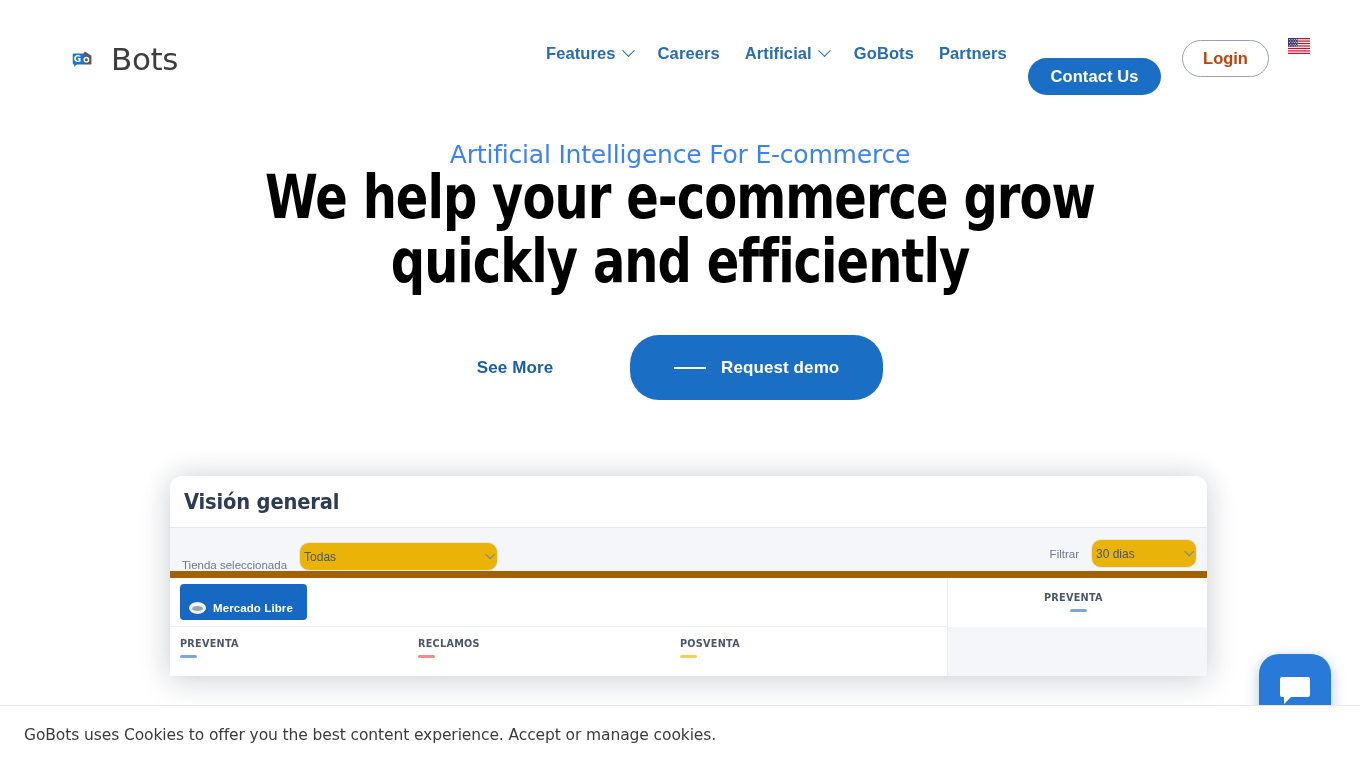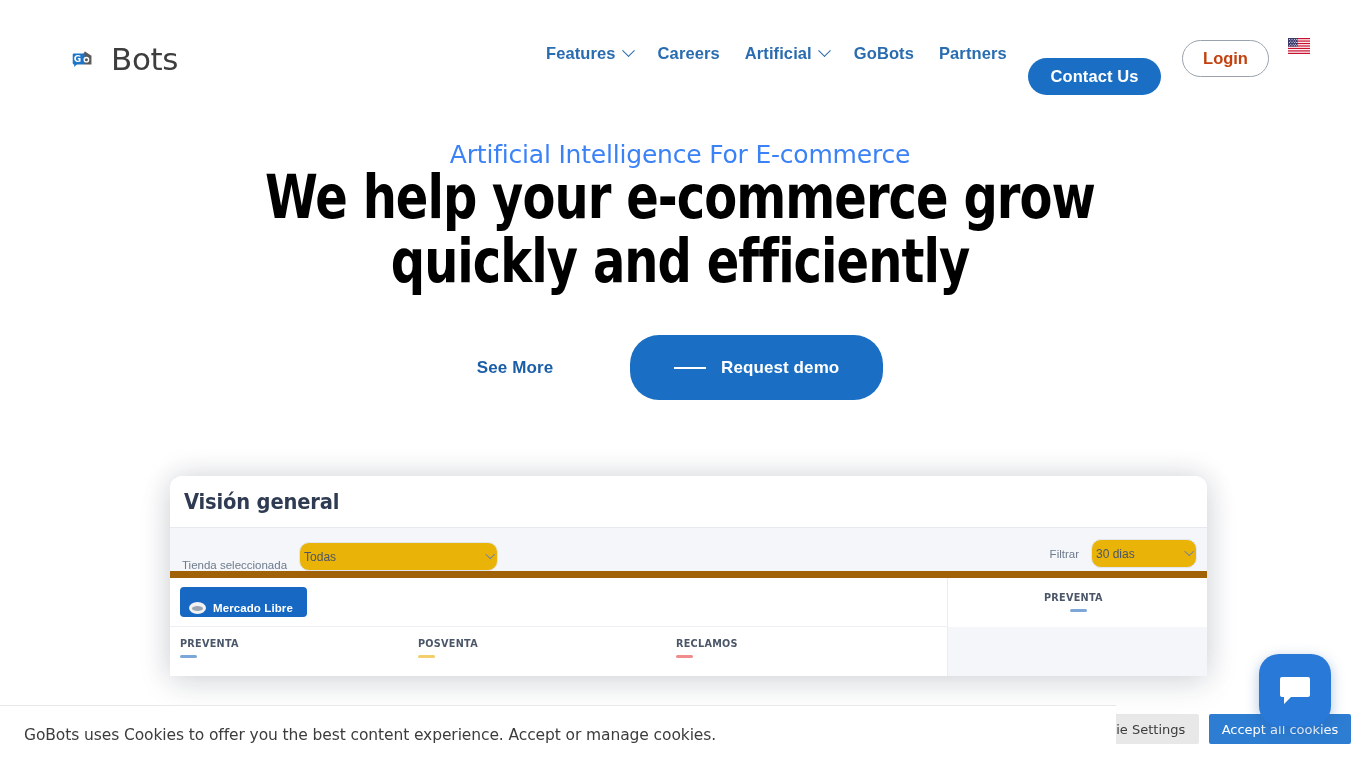--- a/index.html
+++ b/index.html
@@ -191,21 +191,21 @@
   }
   .dash-side { flex: 1; background: #f4f6f9; }
 
   .chan-row {
     height: 49px; display: flex; align-items: center;
     padding-left: 10px;
     border-bottom: 1px solid #eceff4;
   }
   .chip-ml {
     background: #1668c2; color: #ffffff;
-    border-radius: 4px; height: 30px;
+    border-radius: 4px; height: 36px;
     display: flex; align-items: center; gap: 7px;
     padding: 12px 14px 0 9px;
     font-size: 11.5px; font-weight: 700;
     font-family: "Liberation Sans", sans-serif;
     cursor: pointer;
     letter-spacing: 0.1px;
   }
   .ml-icon {
     width: 17px; height: 12px; border-radius: 50%;
     background: #f2f2f2; position: relative; display: block;
@@ -255,21 +255,21 @@
     width: 72px; height: 72px;
     background: #2979d8; border-radius: 20px;
     display: flex; align-items: center; justify-content: center;
     cursor: pointer;
     box-shadow: 0 4px 14px rgba(30,90,170,0.35);
     z-index: 40;
   }
 
   
   .cookie-banner {
-    position: absolute; left: 0; bottom: 0; width: 1116px; height: 59px;
+    position: absolute; left: 0; bottom: 0; width: 1360px; height: 59px;
     background: #ffffff;
     border-top: 1px solid #e8e8e8;
     display: flex; align-items: center;
     z-index: 50;
   }
   .cookie-text {
     position: absolute; left: 24px; top: 20px;
     font-family: "DejaVu Sans", sans-serif;
     font-size: 15.5px; color: #3c3c3c; font-weight: 400;
     letter-spacing: -0.1px;
@@ -416,27 +416,27 @@
             <span class="ml-icon"></span>
             <span>Mercado Libre</span>
           </div>
         </div>
 
         <div class="tabs-row">
           <div class="tab-cell" style="width:248px; padding-left:10px;">
             <span class="tab-label">PREVENTA</span>
             <span class="tab-underline" style="background:#7da7d9"></span>
           </div>
+          <div class="tab-cell" style="width:262px;">
+            <span class="tab-label">RECLAMOS</span>
+            <span class="tab-underline" style="background:#f08c8c"></span>
+          </div>
           <div class="tab-cell" style="width:258px;">
             <span class="tab-label">POSVENTA</span>
             <span class="tab-underline" style="background:#f2cf6a"></span>
-          </div>
-          <div class="tab-cell" style="width:262px;">
-            <span class="tab-label">RECLAMOS</span>
-            <span class="tab-underline" style="background:#f08c8c"></span>
           </div>
         </div>
       </div>
 
       <div class="dash-side">
         <div class="side-tabs">
           <span class="tab-label">PREVENTA</span>
           <span class="tab-underline" style="background:#7da7d9; margin-left:1px;"></span>
         </div>
       </div>

